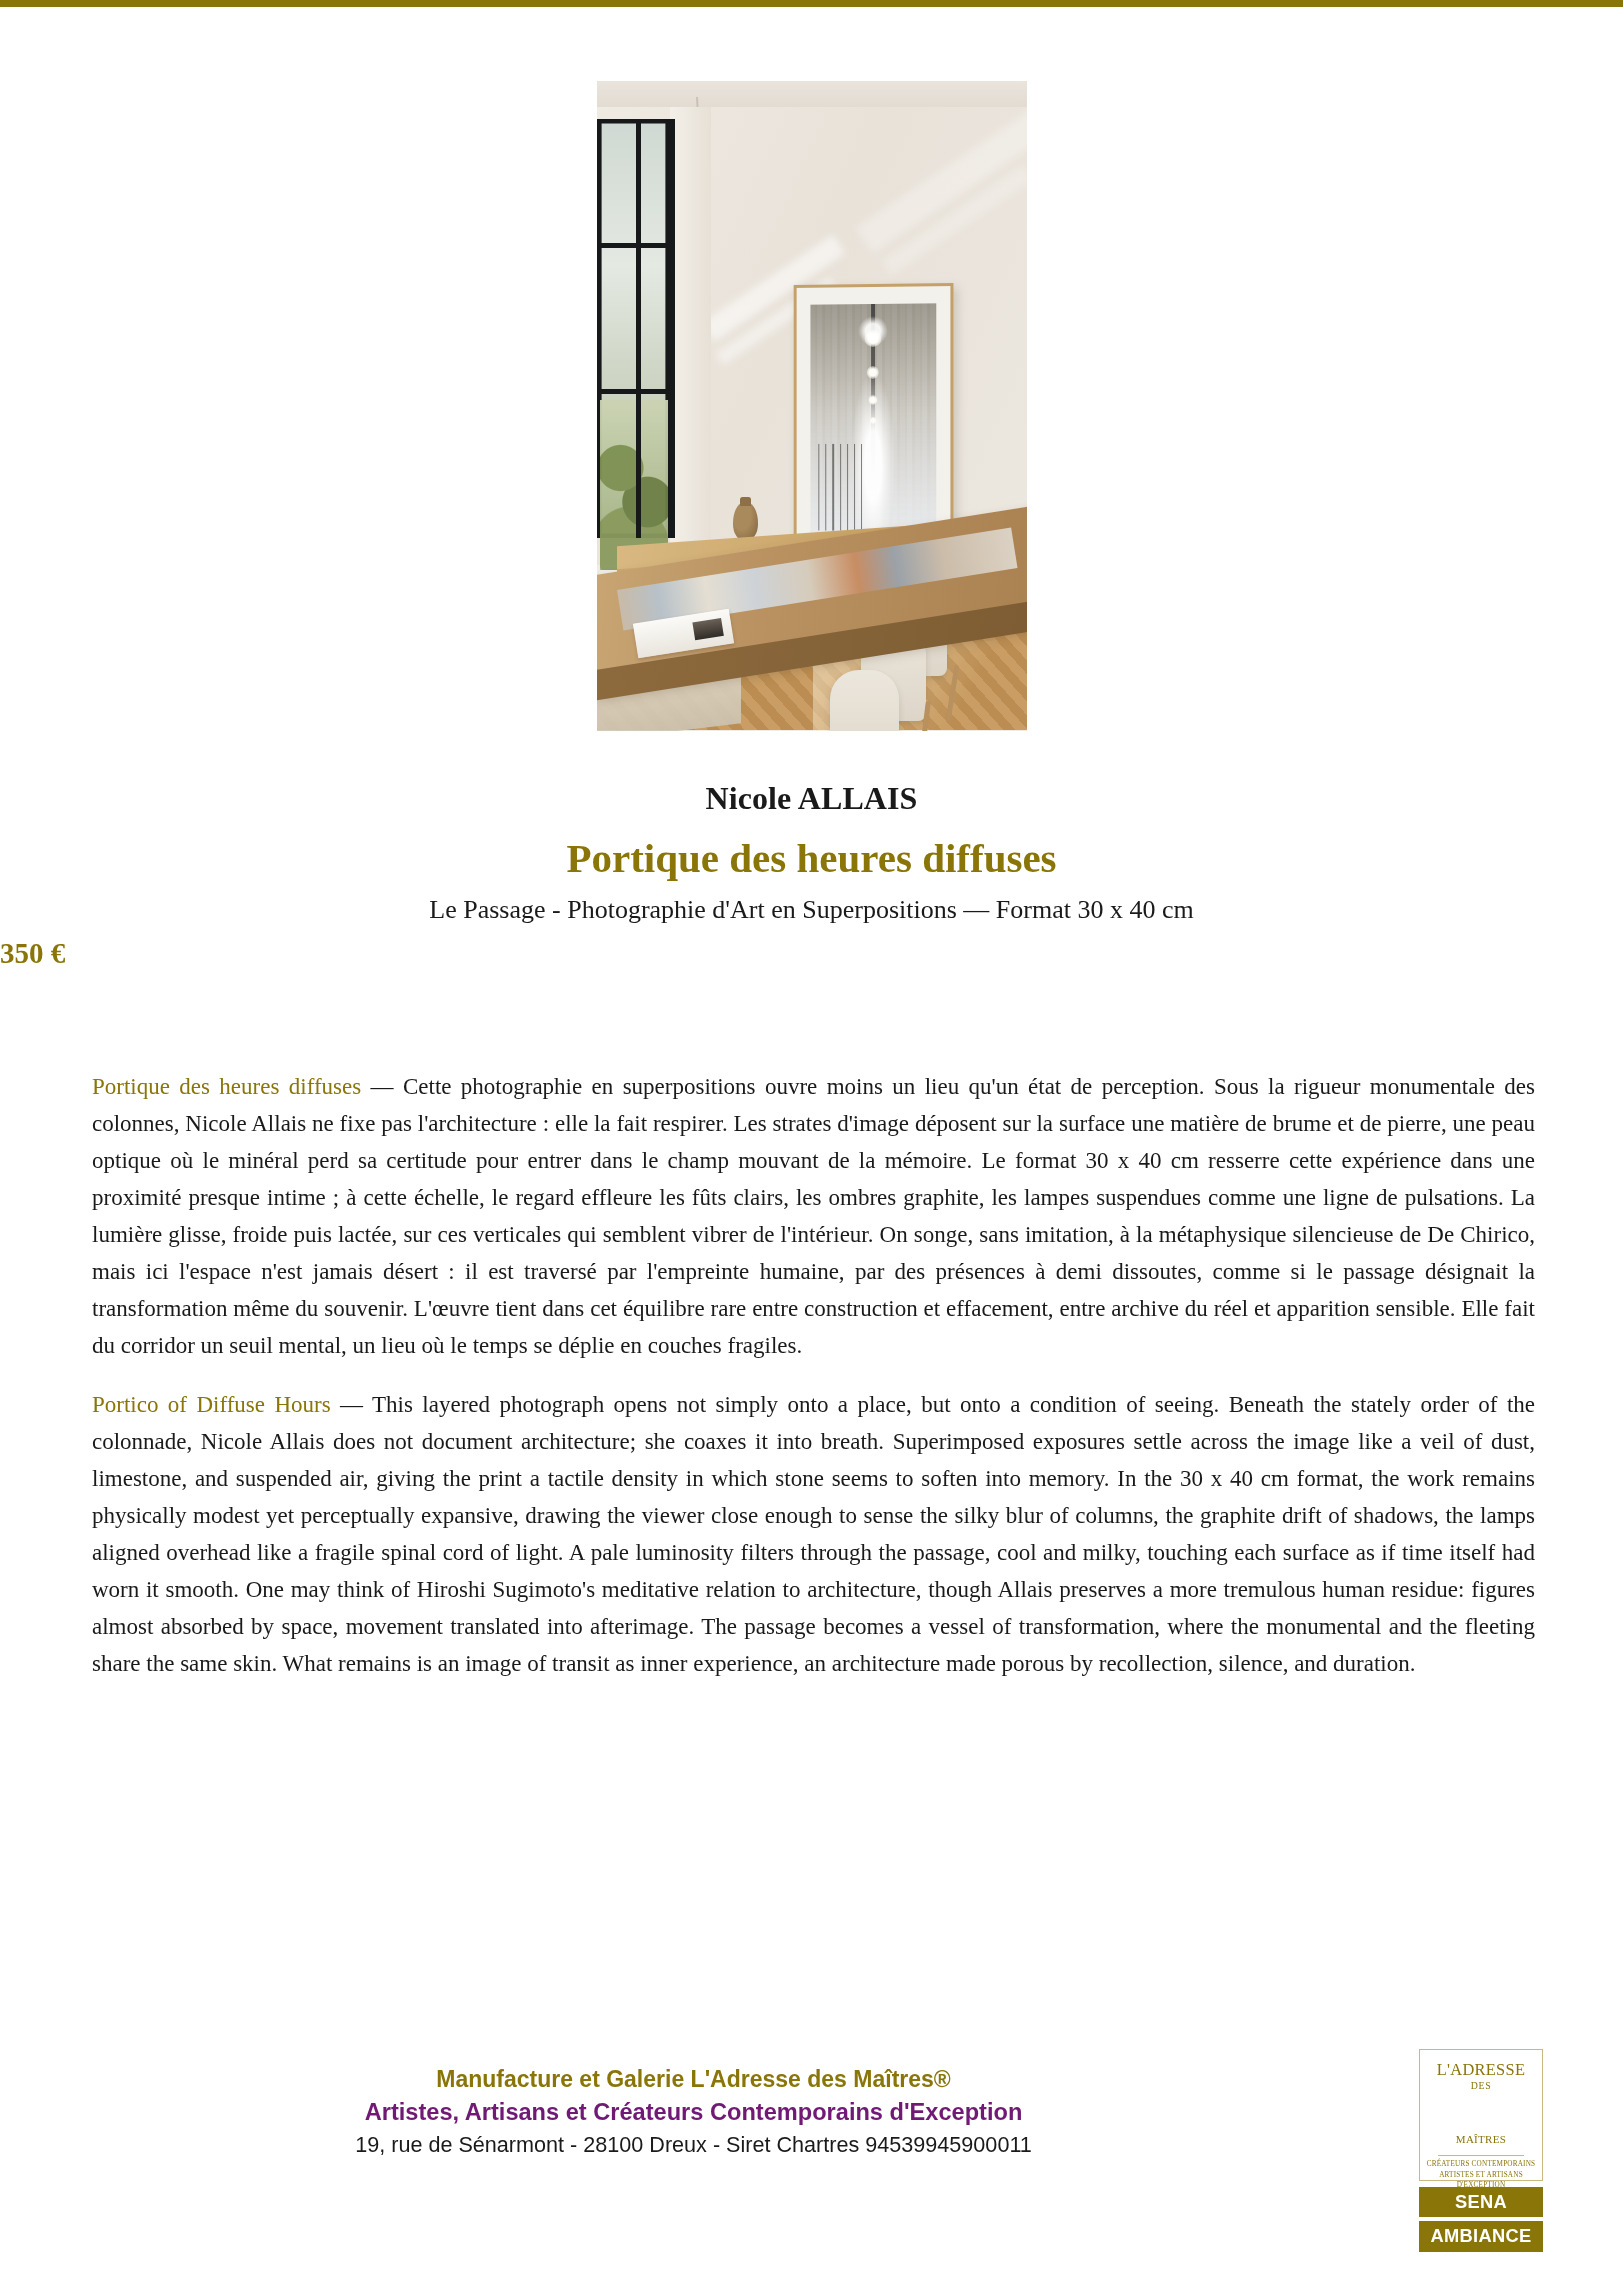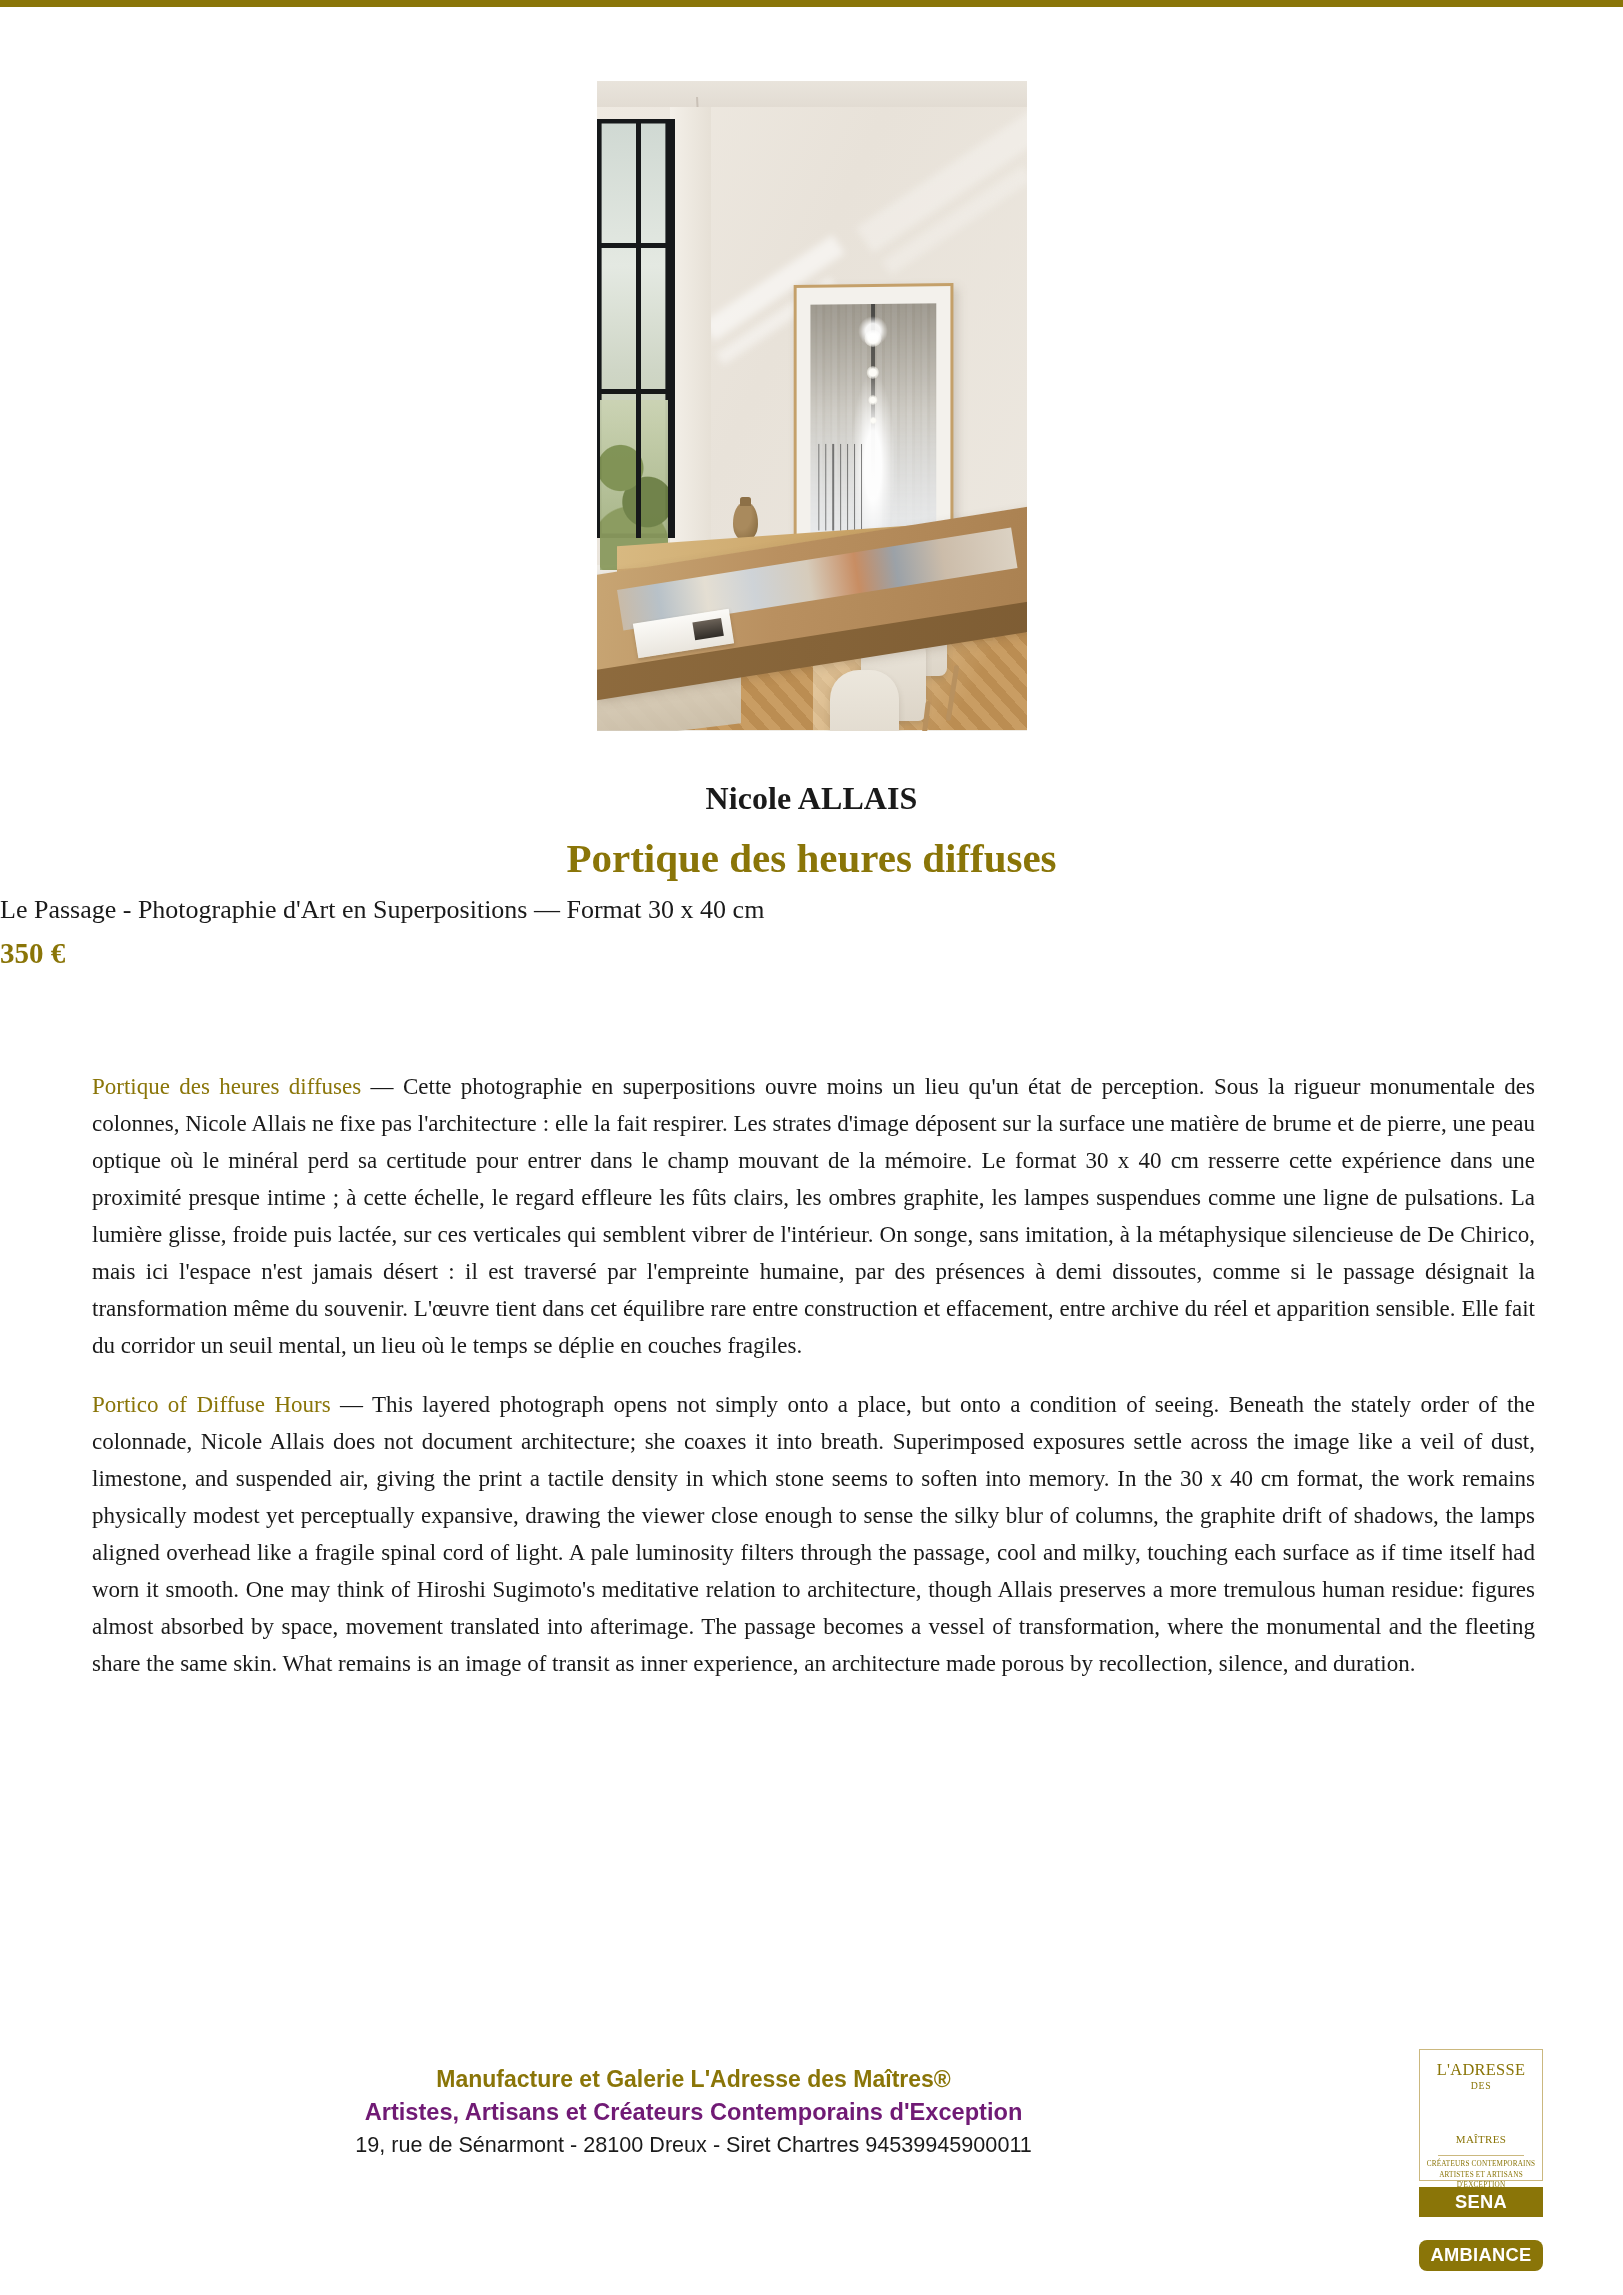--- a/index.html
+++ b/index.html
@@ -242,20 +242,21 @@
   }
   .title {
     position:absolute; left:0; top:834px; width:1623px;
     text-align:center;
     font-size:41px;
     font-weight:bold;
     color:#8a7508;
   }
   .subtitle {
     position:absolute; left:0; top:895px; width:1623px;
+    text-align:center;
     font-size:26px;
     color:#1a1a1a;
   }
   .price {
     position:absolute; left:0; top:937px; width:1623px;
     text-align:left;
     font-size:29px;
     font-weight:bold;
     color:#8a7508;
   }
@@ -318,21 +319,21 @@
     margin-top:5.9px;
     background:#8a7508;
     color:#ffffff;
     font-family:"Liberation Sans","DejaVu Sans",sans-serif;
     font-weight:bold;
     font-size:18.3px;
     text-align:center;
     padding:3.9px 0 4.6px 0;
     letter-spacing:0.3px;
   }
-  .badge.second { margin-top:23px;border-radius:8px; }
+  .badge.second { margin-top:4px; }
 </style>
 </head>
 <body>
 
 <div class="page">
 
   <div class="top-rule"></div>
 
   <div class="hero-wrap">
     <div class="hero">

